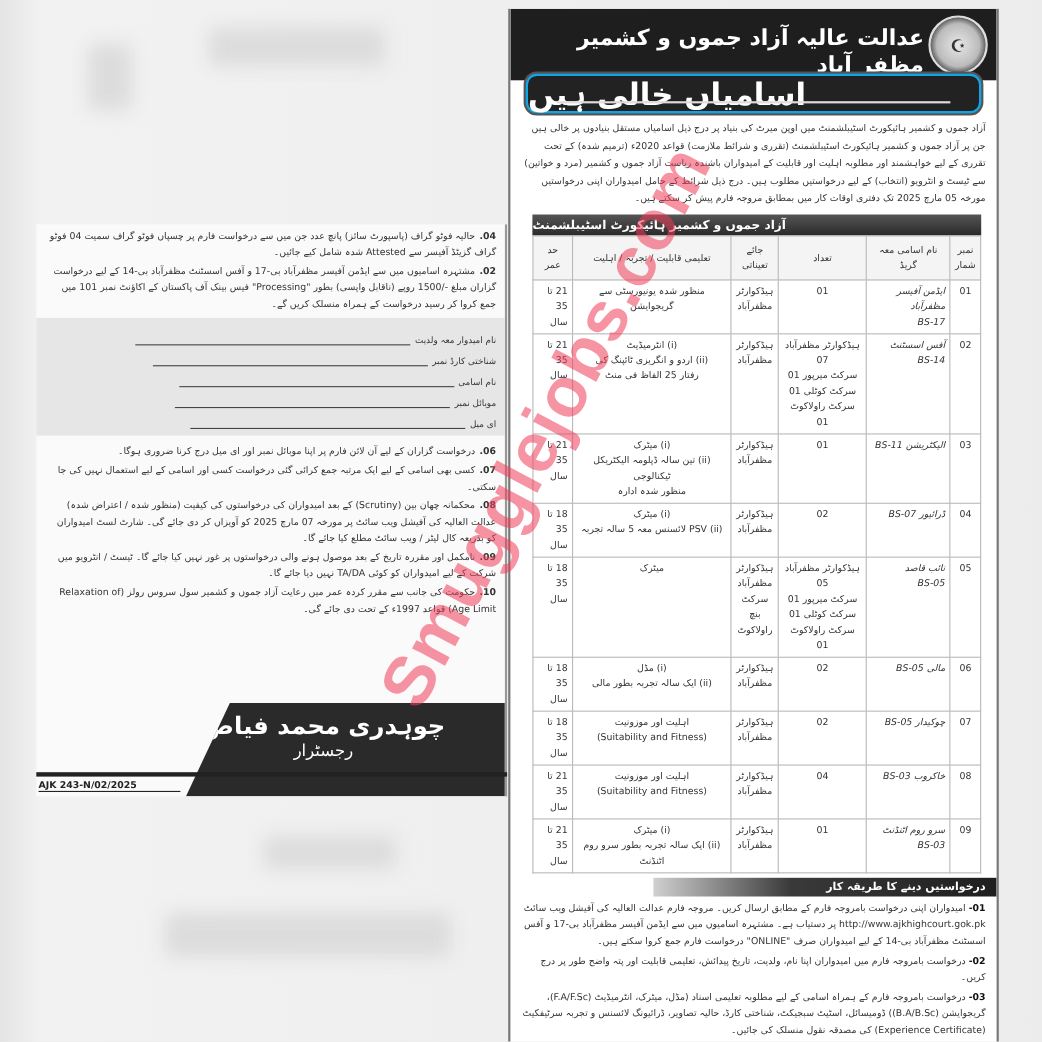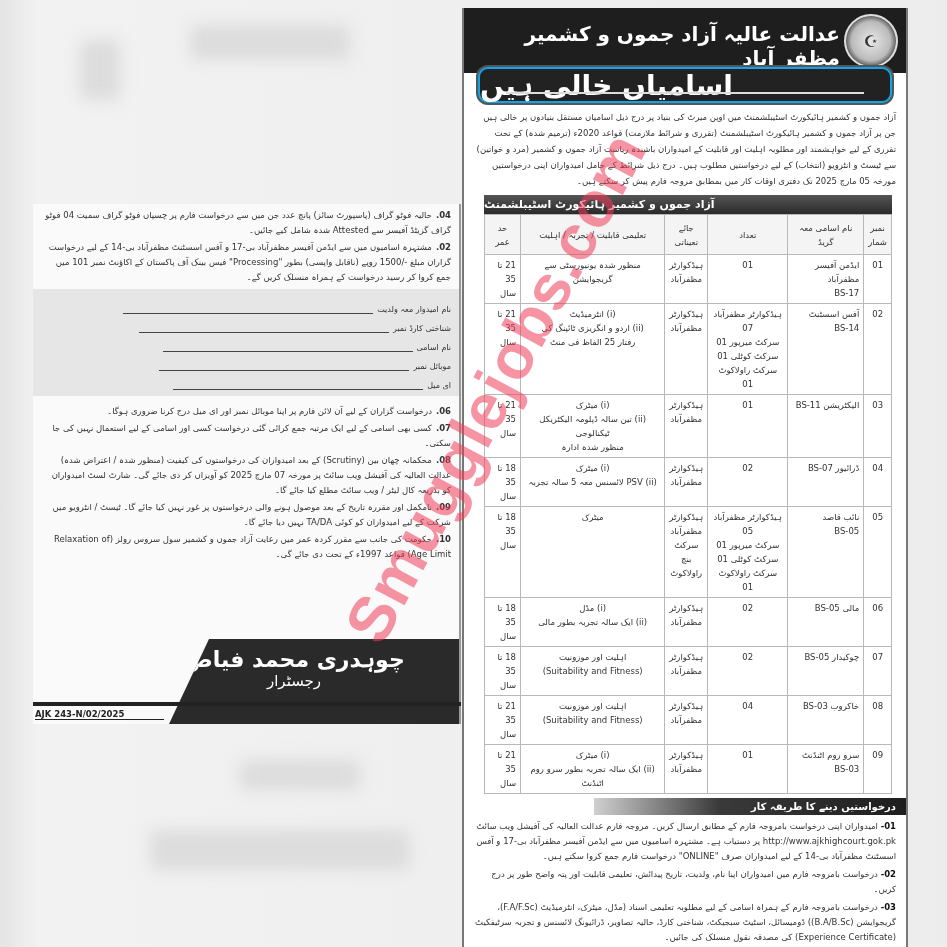--- a/index.html
+++ b/index.html
@@ -35,21 +35,21 @@
   .banner-text { color: #fff; font-size: 28px; font-weight: bold; direction: rtl; letter-spacing: 2px; }
   .banner-underline { position: absolute; left: 26px; right: 26px; bottom: 7px; height: 2px; background: #ddd; }
   .intro { direction: rtl; font-size: 8.5px; line-height: 16px; color: #333; padding: 6px 10px 4px 10px; }
 
   .table-wrap { margin: 2px 14px 0 20px; }
   .table-title { background: linear-gradient(180deg,#555,#2a2a2a); color: #fff; direction: rtl; text-align: left; font-size: 11px; font-weight: bold; height: 19px; line-height: 19px; }
   table { width: 100%; border-collapse: collapse; direction: rtl; font-size: 8.5px; color: #333; }
   td, th { border: 1px solid #b8b8b8; padding: 3px 4px; vertical-align: top; line-height: 14px; }
   th { font-weight: normal; background: #f4f4f4; text-align: center; vertical-align: middle; height: 40px; }
   td.c-no { width: 26px; text-align: center; }
-  td.c-post { width: 76px; text-align: right; }
+  td.c-post { width: 76px; text-align: right; font-style: italic; }
   td.c-qty { width: 80px; text-align: center; }
   td.c-place { width: 40px; text-align: center; }
   td.c-qual { text-align: center; }
   td.c-age { width: 36px; text-align: right; }
   .multiline { white-space: pre-line; }
 
   .how-title { margin: 4px 0 0 130px; background: linear-gradient(90deg,#d0d0d0,#3a3a3a 40%,#1e1e1e); color: #fff; direction: rtl; font-size: 10px; font-weight: bold; height: 17px; line-height: 17px; padding-right: 10px; }
   .how { direction: rtl; font-size: 8.5px; line-height: 15px; color: #333; padding: 4px 10px 0 10px; }
   .how .item { margin-bottom: 3px; }
   .how b { color: #111; font-weight: bold; }

